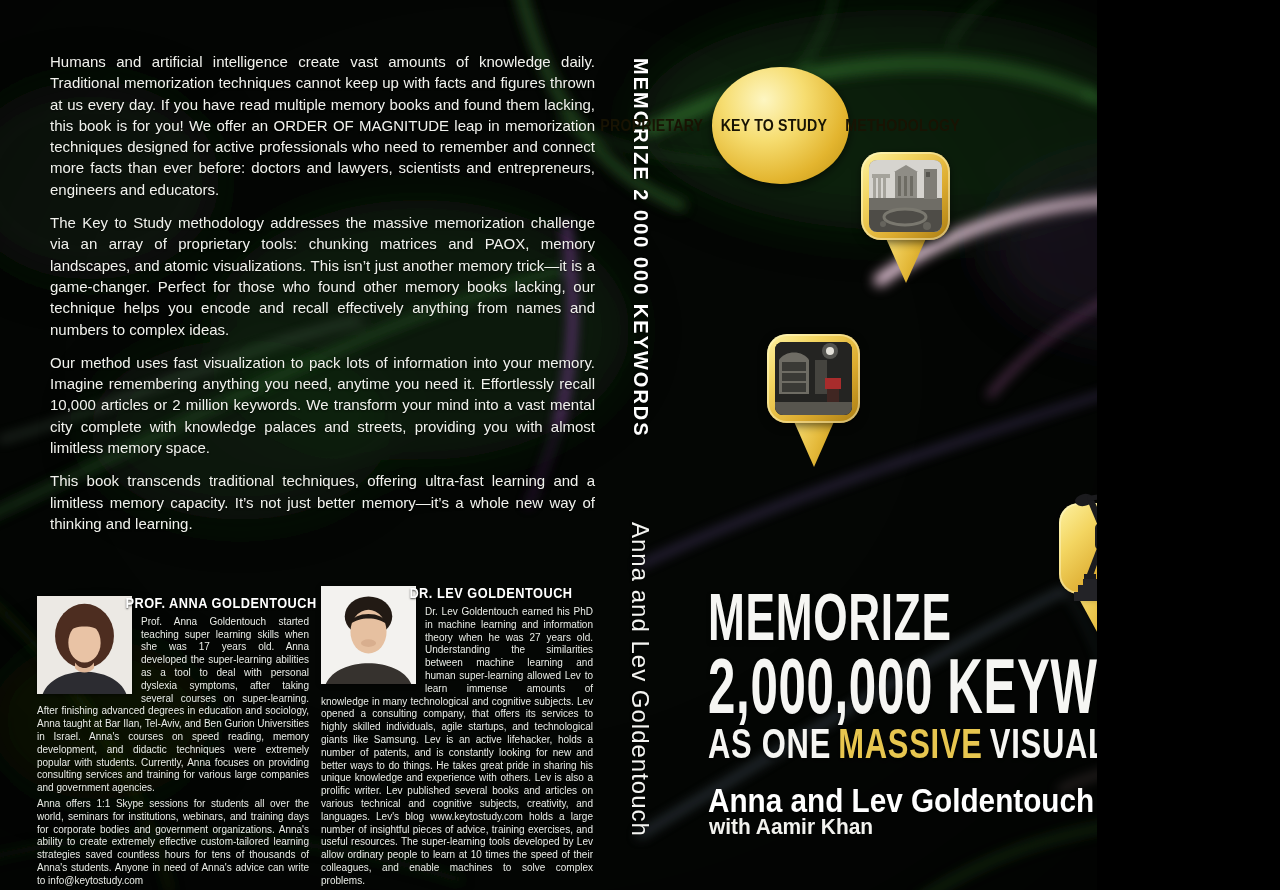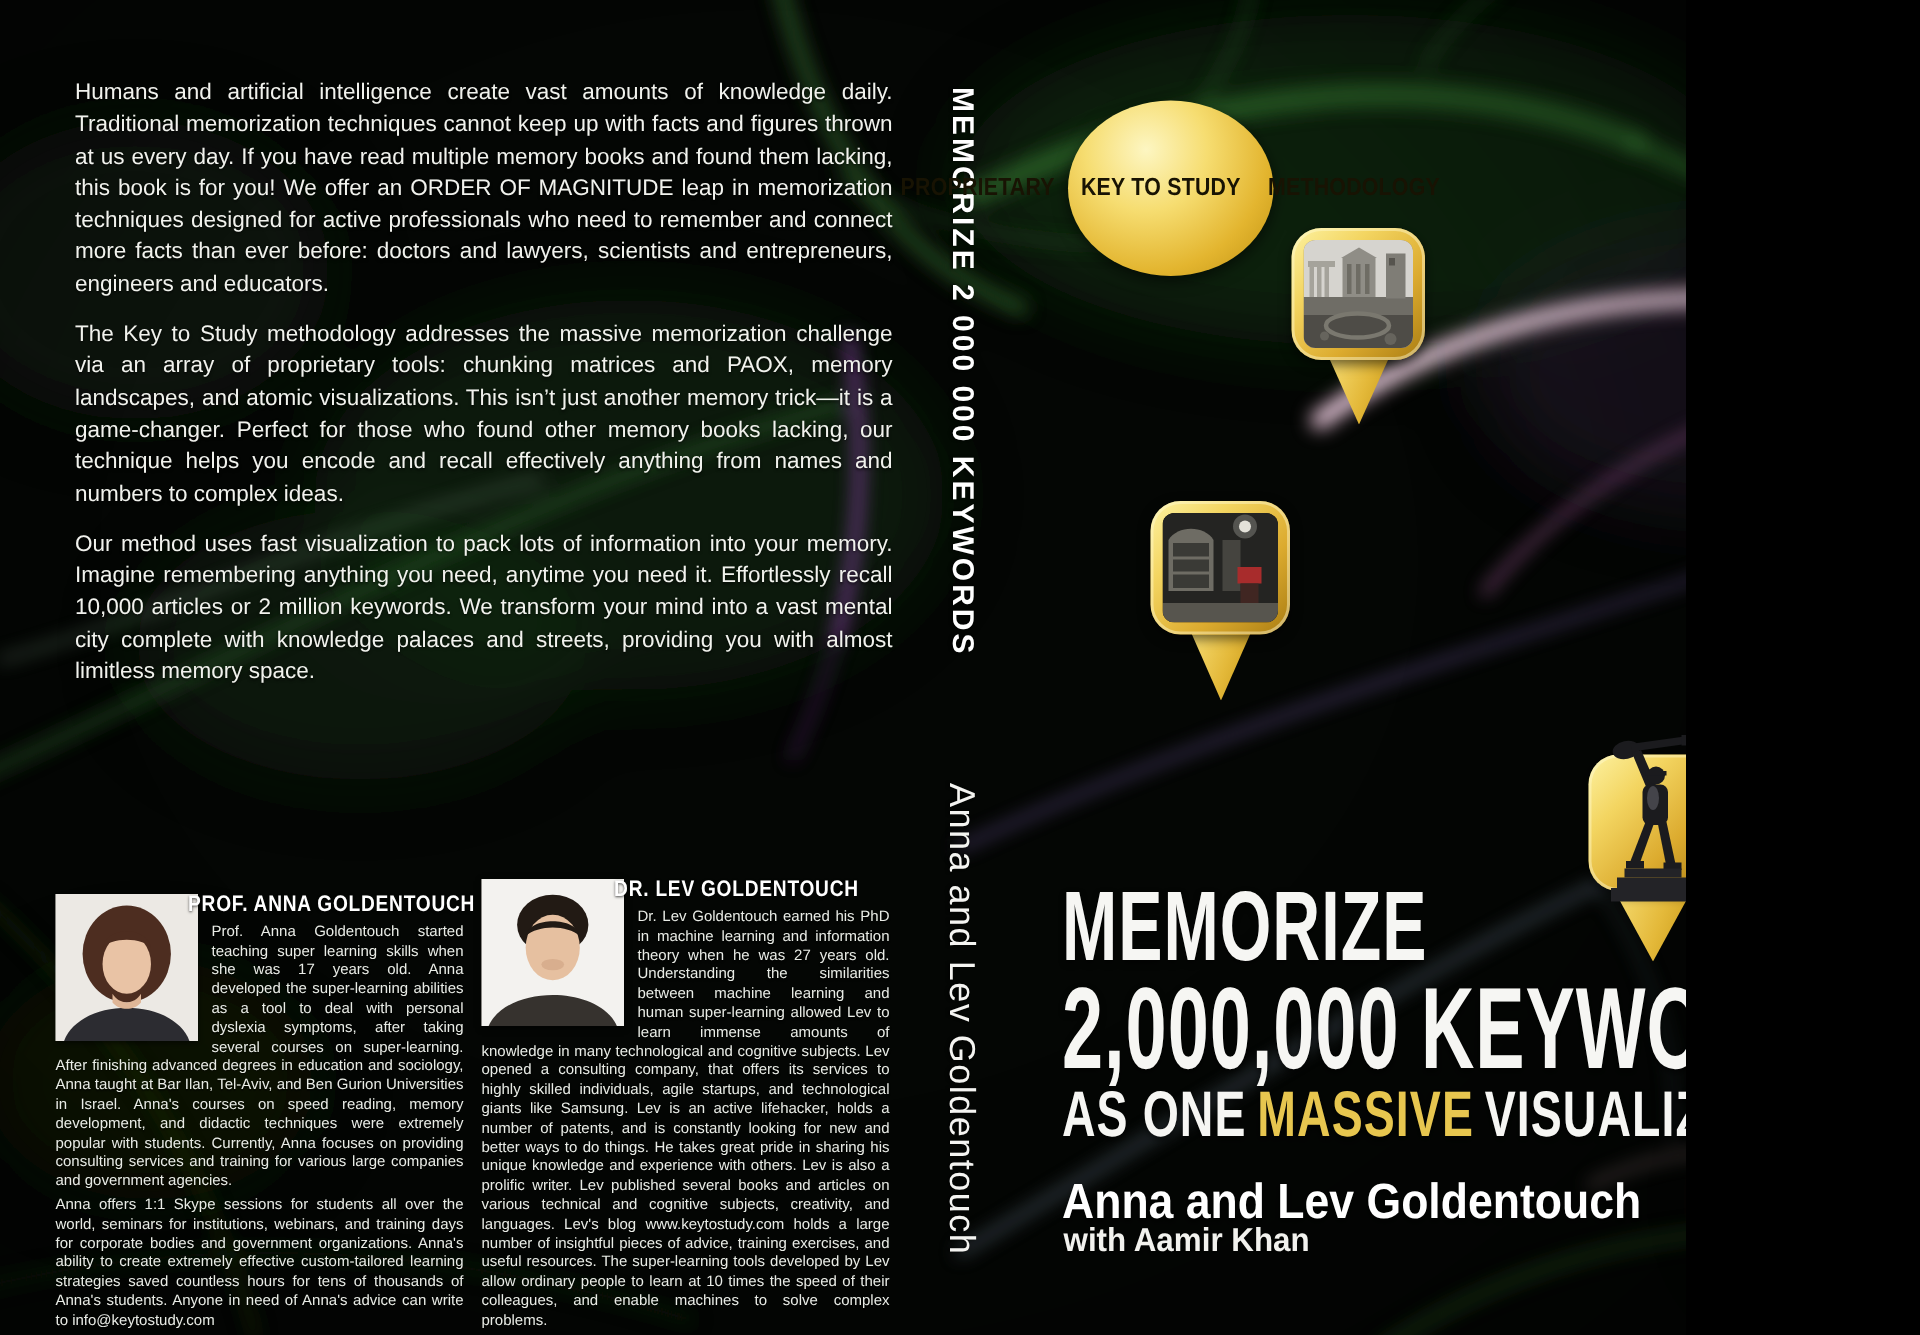--- a/index.html
+++ b/index.html
@@ -1,18 +1,18 @@
 <!DOCTYPE html>
 <html><head>
 <meta charset="utf-8">
 <style>
   html,body { margin:0; padding:0; background:#000; }
   .page {
     position:relative; width:1097px; height:890px; overflow:hidden;
-    background:#701a75; font-family:"Liberation Sans", sans-serif;padding-left:27px;
+    background:#701a75; font-family:"Liberation Sans", sans-serif;
   }
   .bg-svg { position:absolute; left:0; top:0; }
   .vignette {
     position:absolute; inset:0; pointer-events:none;
     background:radial-gradient(ellipse at 45% 42%, rgba(0,0,0,0) 50%, rgba(0,0,0,0.38) 100%);
   }
 
   
   .synopsis {
     position:absolute; left:50px; top:51px; width:545px; color:#f1f2ed;
@@ -154,20 +154,21 @@
       <path d="M 1245 795 C 1270 740, 1290 700, 1300 660" stroke="#caa3a8" stroke-width="3" opacity="0.45"></path>
     </g>
     <circle cx="1245" cy="795" r="26" fill="#e08a8a" opacity="0.65" filter="url(#b12)"></circle>
   </svg>
   <div class="vignette"></div>
 
   <div class="synopsis">
     <p>Humans and artificial intelligence create vast amounts of knowledge daily. Traditional memorization techniques cannot keep up with facts and figures thrown at us every day. If you have read multiple memory books and found them lacking, this book is for you! We offer an ORDER OF MAGNITUDE leap in memorization techniques designed for active professionals who need to remember and connect more facts than ever before: doctors and lawyers, scientists and entrepreneurs, engineers and educators.</p>
     <p>The Key to Study methodology addresses the massive memorization challenge via an array of proprietary tools: chunking matrices and PAOX, memory landscapes, and atomic visualizations. This isn’t just another memory trick—it is a game-changer. Perfect for those who found other memory books lacking, our technique helps you encode and recall effectively anything from names and numbers to complex ideas.</p>
     <p>Our method uses fast visualization to pack lots of information into your memory. Imagine remembering anything you need, anytime you need it. Effortlessly recall 10,000 articles or 2 million keywords. We transform your mind into a vast mental city complete with knowledge palaces and streets, providing you with almost limitless memory space.</p>
+    <p>This book transcends traditional techniques, offering ultra-fast learning and a limitless memory capacity. It’s not just better memory—it’s a whole new way of thinking and learning.</p>
   </div>
 
   <div class="bios">
     <div class="bio">
       <div class="bio-photo">
         <svg width="95" height="98" viewBox="0 0 100 103">
           <rect width="100" height="103" fill="#ece9e4"></rect>
           <ellipse cx="50" cy="42" rx="31" ry="34" fill="#4d2d20"></ellipse>
           <ellipse cx="50" cy="49" rx="17" ry="21" fill="#e9c3a5"></ellipse>
           <path d="M33 38 C35 22, 65 22, 67 38 C62 30, 38 30, 33 38 Z" fill="#4d2d20"></path>

